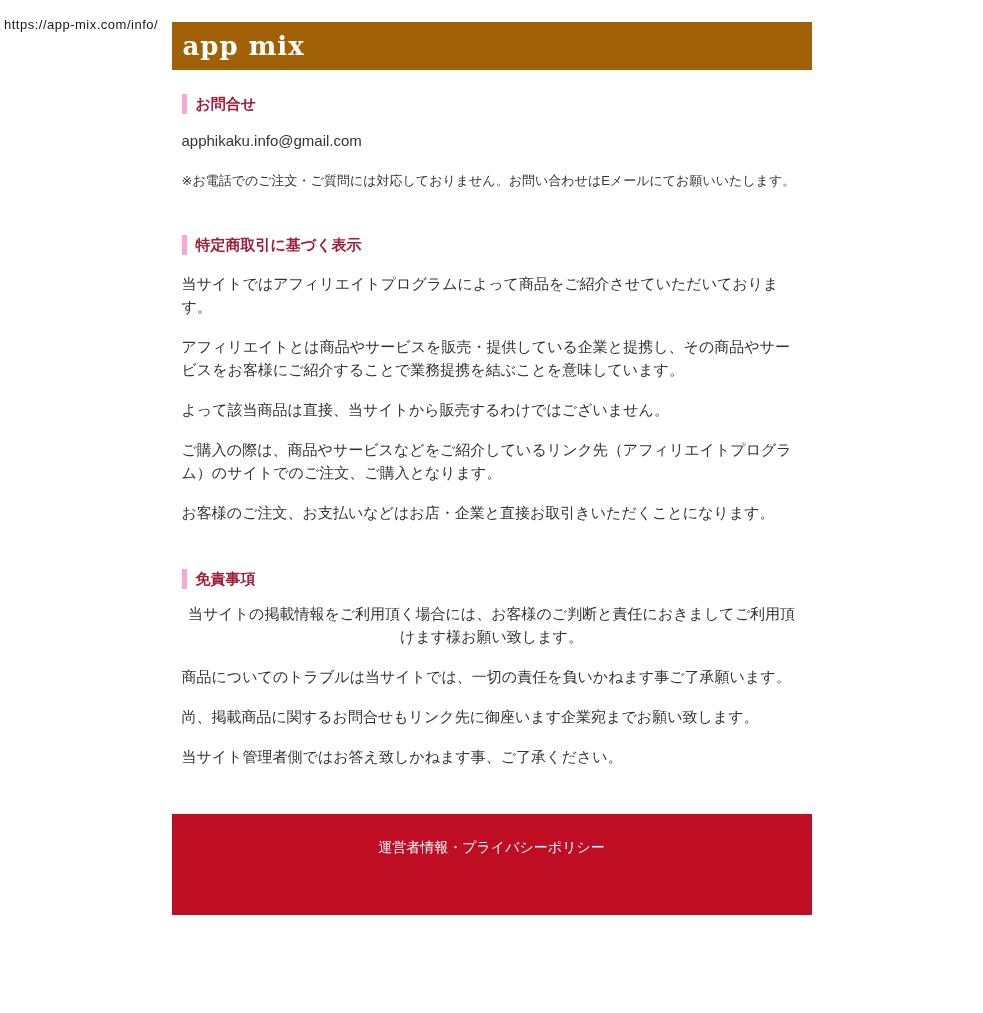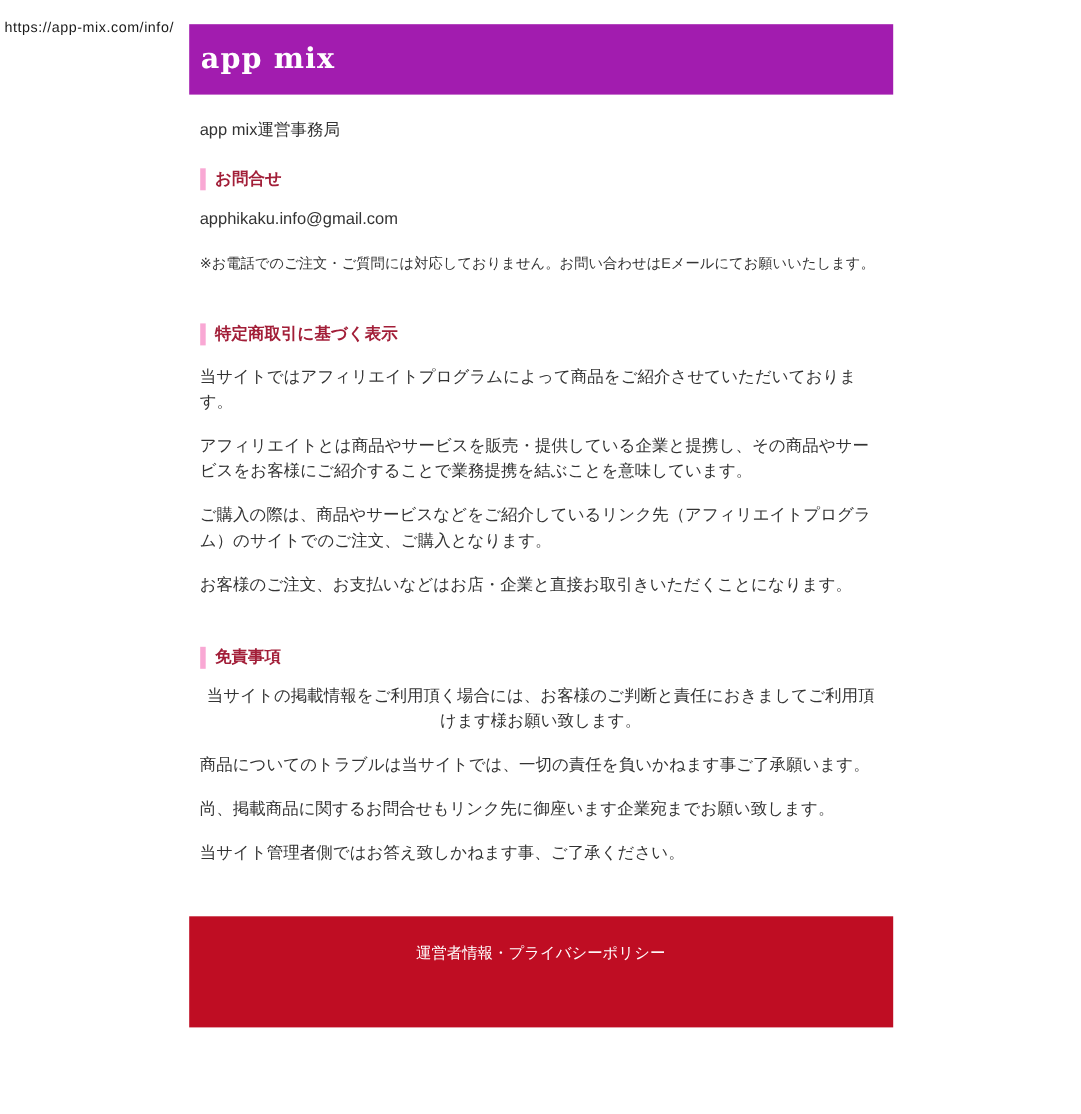--- a/index.html
+++ b/index.html
@@ -17,22 +17,22 @@
     left: 4px;
     font-size: 13px;
     color: #1a1a1a;
     letter-spacing: 0.5px;
   }
   .page-column {
     width: 640px;
     margin: 22px auto 0 auto;
   }
   .site-header {
-    background: #a21caf;
-    height: 64px;
+    background: #a16207;
+    height: 48px;
     display: flex;
     align-items: center;
     padding-left: 11px;
   }
   .site-title {
     color: #ffffff;
     font-family: "DejaVu Serif", "Liberation Serif", serif;
     font-weight: bold;
     font-size: 26px;
     letter-spacing: 1px;
@@ -97,32 +97,32 @@
 <div class="url-note">https://app-mix.com/info/</div>
 
 <div class="page-column">
 
   <header class="site-header">
     <span class="site-title">app mix</span>
   </header>
 
   <main class="content">
 
-    <p class="intro">app mix運営事務局</p>
 
     <h2 class="section-heading">お問合せ</h2>
 
     <p class="email-line">apphikaku.info@gmail.com</p>
 
     <p class="note">※お電話でのご注文・ご質問には対応しておりません。お問い合わせはEメールにてお願いいたします。</p>
 
     <h2 class="section-heading big-gap">特定商取引に基づく表示</h2>
 
     <p class="body-par">当サイトではアフィリエイトプログラムによって商品をご紹介させていただいております。</p>
     <p class="body-par">アフィリエイトとは商品やサービスを販売・提供している企業と提携し、その商品やサービスをお客様にご紹介することで業務提携を結ぶことを意味しています。</p>
+    <p class="body-par">よって該当商品は直接、当サイトから販売するわけではございません。</p>
     <p class="body-par">ご購入の際は、商品やサービスなどをご紹介しているリンク先（アフィリエイトプログラム）のサイトでのご注文、ご購入となります。</p>
     <p class="body-par">お客様のご注文、お支払いなどはお店・企業と直接お取引きいただくことになります。</p>
 
     <h2 class="section-heading big-gap">免責事項</h2>
 
     <p class="body-par" style="margin-top:11px;text-align:center;">当サイトの掲載情報をご利用頂く場合には、お客様のご判断と責任におきましてご利用頂けます様お願い致します。</p>
     <p class="body-par">商品についてのトラブルは当サイトでは、一切の責任を負いかねます事ご了承願います。</p>
     <p class="body-par">尚、掲載商品に関するお問合せもリンク先に御座います企業宛までお願い致します。</p>
     <p class="body-par">当サイト管理者側ではお答え致しかねます事、ご了承ください。</p>
 

